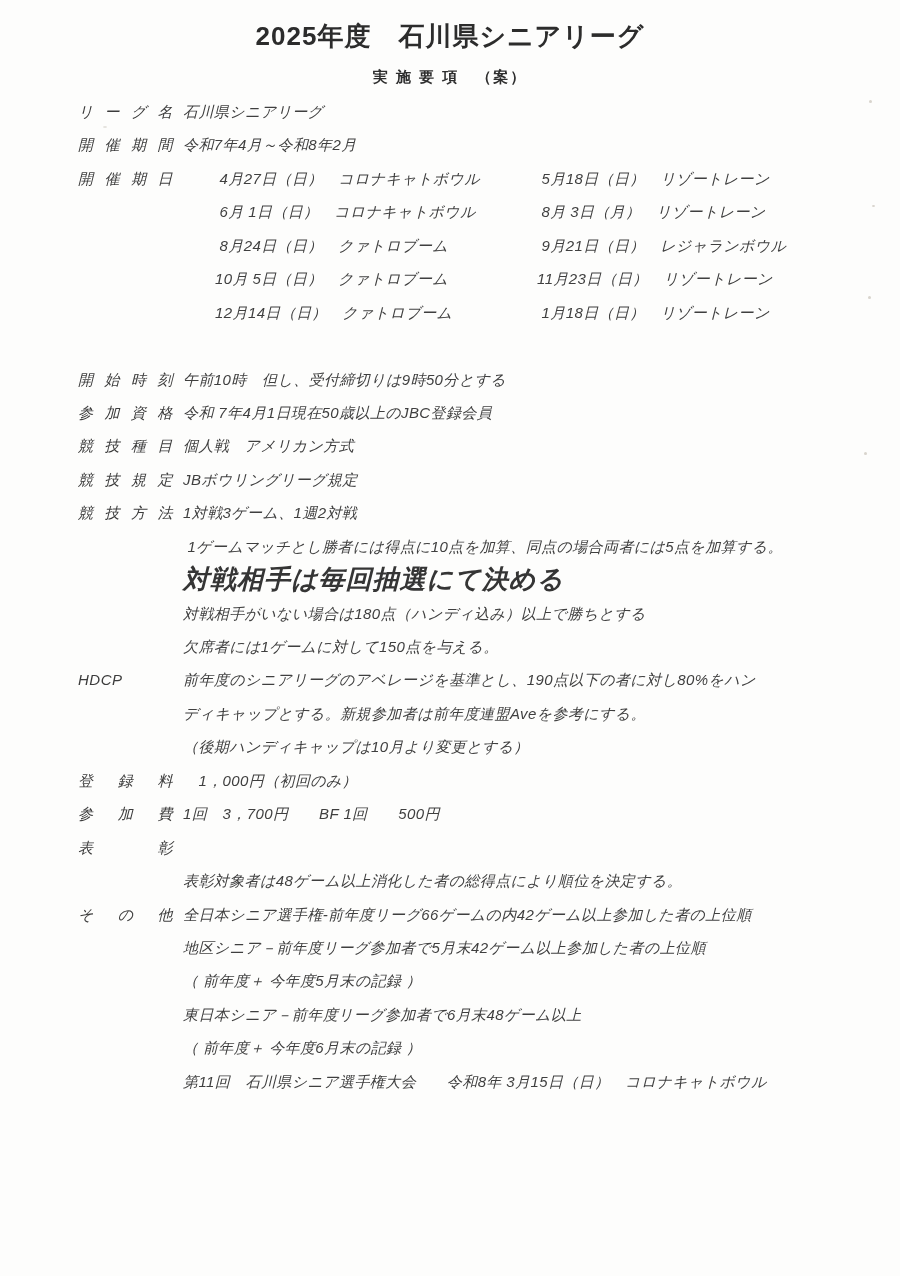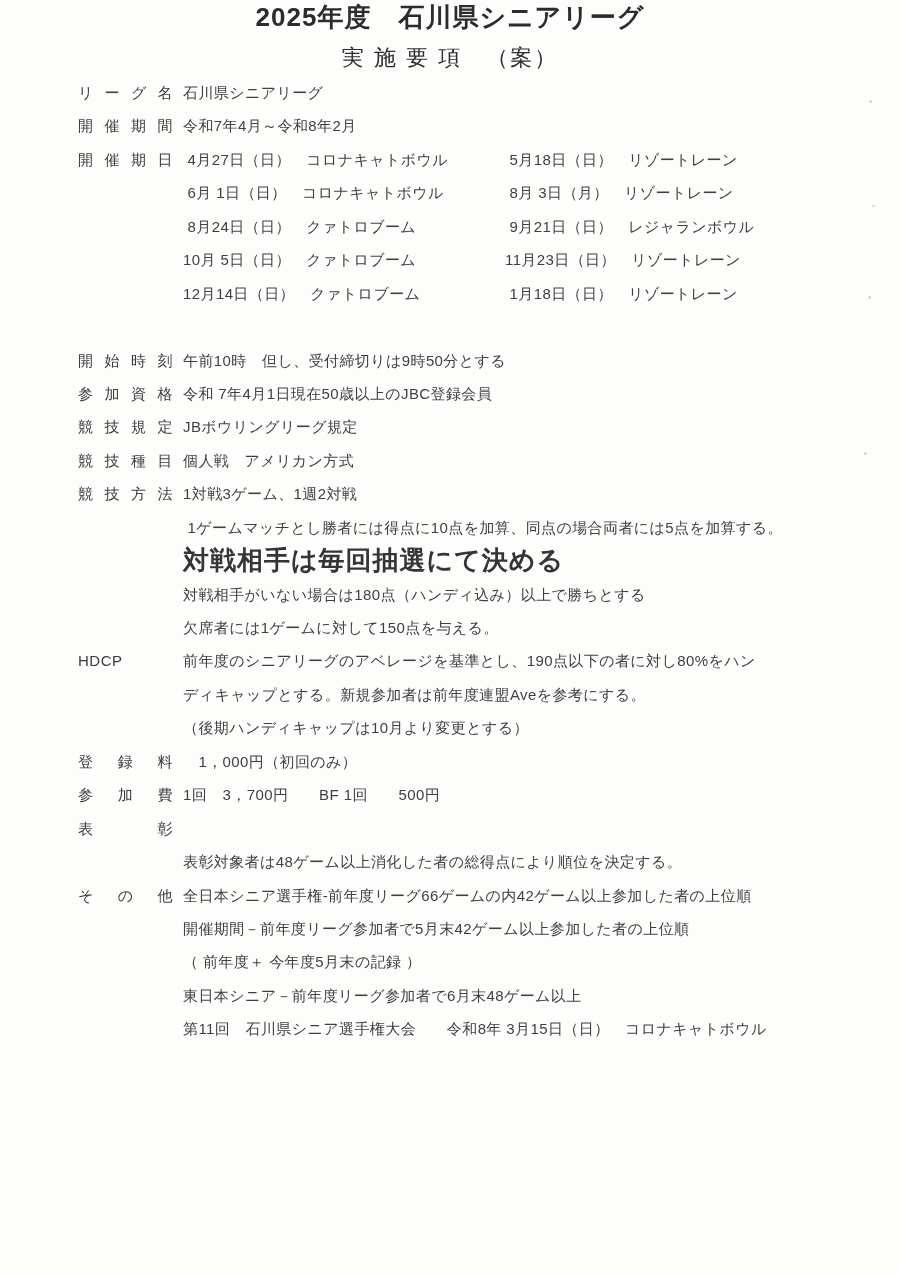--- a/index.html
+++ b/index.html
@@ -6,48 +6,48 @@
   body {
     width: 900px; height: 1276px;
     background: #fdfdfc;
     font-family: "Liberation Sans", "DejaVu Sans", sans-serif;
     color: #3f3f3f;
     position: relative;
     overflow: hidden;
   }
   .page { width: 900px; height: 1276px; position: relative; }
   .title {
-    margin: 0; 
+    margin: 0; padding-top: 19px;
     text-align: center;
     font-size: 26px; font-weight: bold;
     letter-spacing: 1px;
     color: #2c2c2c;
     line-height: 34px;
     white-space: pre;
   }
   .subtitle {
     margin: 0; margin-top: 9px;
     text-align: center;
-    font-size: 22px; font-weight: normal;
+    font-size: 15px; font-weight: bold;
     letter-spacing: 2px;
     color: #2e2e2e;
     line-height: 30px;
     white-space: pre;
   }
   .doc-body { margin-top: 3px; padding-left: 78px; padding-right: 30px; }
-  .row { display: flex; height: 33.45px; line-height: 33.45px; font-size: 15px; }
+  .row { display: flex; height: 33.45px; line-height: 33.45px; font-size: 15px; font-style: italic; }
   .label {
     width: 95px; flex: none;
     text-align: justify; text-align-last: justify;
     letter-spacing: 0.5px;
     color: #3c3c3c;
     margin-right: 10px;
   }
   .content { white-space: pre; letter-spacing: 0.4px; }
-  .c1 { width: 322px; flex: none; }
+  .c1 { width: 322px; flex: none; margin-left: 32px; }
   .big {
     font-size: 26px; font-weight: bold;
     letter-spacing: 1px; color: #353535;
   }
   .speck { position: absolute; border-radius: 50%; background: #b9b2a6; opacity: 0.55; }
 </style>
 </head>
 <body>
 
 <div class="page">
@@ -106,30 +106,30 @@
       <div class="label">開始時刻</div>
       <div class="content">午前10時　但し、受付締切りは9時50分とする</div>
     </div>
 
     <div class="row">
       <div class="label">参加資格</div>
       <div class="content">令和 7年4月1日現在50歳以上のJBC登録会員</div>
     </div>
 
     <div class="row">
+      <div class="label">競技種目</div>
+      <div class="content">個人戦　アメリカン方式</div>
+    </div>
+
+    <div class="row">
       <div class="label">競技規定</div>
       <div class="content">JBボウリングリーグ規定</div>
     </div>
 
     <div class="row">
-      <div class="label">競技種目</div>
-      <div class="content">個人戦　アメリカン方式</div>
-    </div>
-
-    <div class="row">
       <div class="label">競技方法</div>
       <div class="content">1対戦3ゲーム、1週2対戦</div>
     </div>
 
     <div class="row">
       <div class="label"></div>
       <div class="content"> 1ゲームマッチとし勝者には得点に10点を加算、同点の場合両者には5点を加算する。</div>
     </div>
 
     <div class="row">
@@ -184,33 +184,37 @@
     </div>
 
 
     <div class="row">
       <div class="label">その他</div>
       <div class="content">全日本シニア選手権-前年度リーグ66ゲームの内42ゲーム以上参加した者の上位順</div>
     </div>
 
     <div class="row">
       <div class="label"></div>
-      <div class="content">開催期間－前年度リーグ参加者で5月末42ゲーム以上参加した者の上位順</div>
+      <div class="content">地区シニア－前年度リーグ参加者で5月末42ゲーム以上参加した者の上位順</div>
     </div>
 
     <div class="row">
       <div class="label"></div>
       <div class="content">（ 前年度＋ 今年度5月末の記録 ）</div>
     </div>
 
     <div class="row">
       <div class="label"></div>
       <div class="content">東日本シニア－前年度リーグ参加者で6月末48ゲーム以上</div>
     </div>
 
+    <div class="row">
+      <div class="label"></div>
+      <div class="content">（ 前年度＋ 今年度6月末の記録 ）</div>
+    </div>
 
     <div class="row">
       <div class="label"></div>
       <div class="content">第11回　石川県シニア選手権大会　　令和8年 3月15日（日）　コロナキャトボウル</div>
     </div>
 
   </div>
 
   <div class="speck" style="left:869px; top:100px; width:3px; height:3px;"></div>
   <div class="speck" style="left:872px; top:205px; width:3px; height:2px;"></div>

